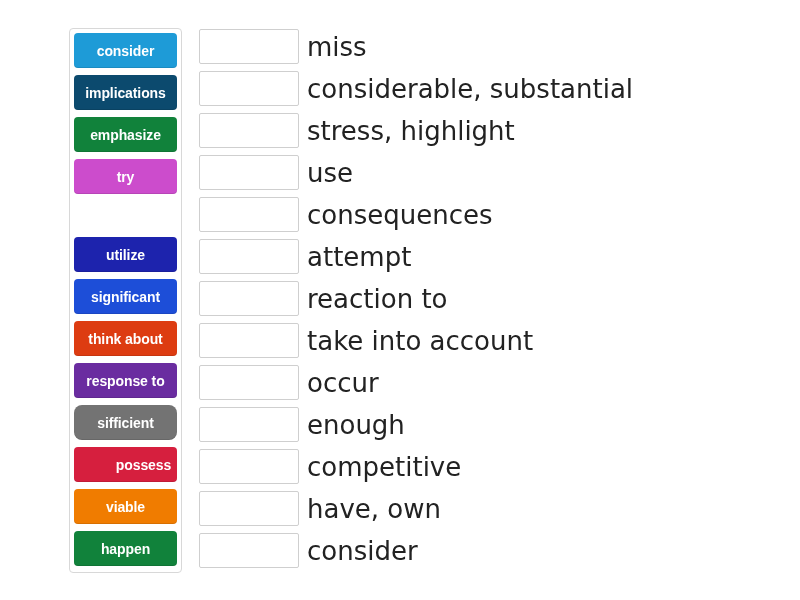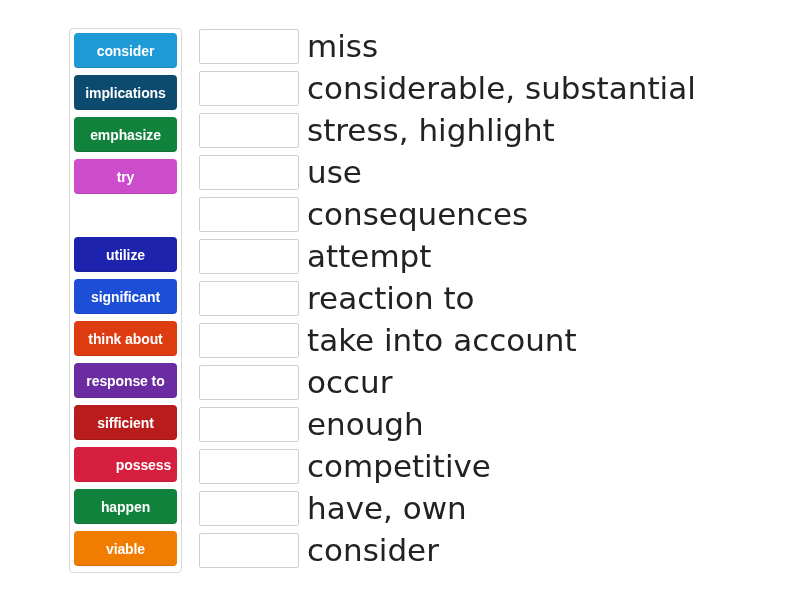--- a/index.html
+++ b/index.html
@@ -90,21 +90,21 @@
     height: 35px;
     box-sizing: border-box;
     border: 1px solid #cfcfcf;
     border-radius: 2px;
     background: #ffffff;
     flex: 0 0 auto;
   }
 
   .definition-text {
     margin-left: 8px;
-    font-size: 31px;
+    font-size: 26px;
     color: #222222;
     font-weight: normal;
     line-height: 1;
     white-space: nowrap;
     font-family: "DejaVu Sans", sans-serif;
   }
 </style>
 </head>
 <body>
 
@@ -113,24 +113,24 @@
   <div id="tile-tray">
 
   <div class="word-tile" style="background: rgb(30, 155, 215);">consider</div>
       <div class="word-tile" style="background: #0c4a6e;">implications</div>
       <div class="word-tile" style="background: rgb(17, 130, 59);">emphasize</div>
       <div class="word-tile" style="background: rgb(204, 76, 204);">try</div>
       <div class="word-tile" style="background: rgb(29, 35, 173); margin-top: 36px;">utilize</div>
       <div class="word-tile" style="background: #1d4ed8;">significant</div>
       <div class="word-tile" style="background: rgb(221, 60, 17);">think about</div>
       <div class="word-tile" style="background: rgb(106, 44, 160);">response to</div>
-      <div class="word-tile" style="background: #b91c1c;">sifficient</div>
+      <div class="word-tile" style="background: #737373; border-radius: 8px;">sifficient</div>
       <div class="word-tile" style="background: rgb(214, 31, 62); padding-left: 36px;">possess</div>
+      <div class="word-tile" style="background: rgb(240, 124, 0);">viable</div>
       <div class="word-tile" style="background: rgb(17, 130, 59);">happen</div>
-      <div class="word-tile" style="background: rgb(240, 124, 0);">viable</div>
     </div>
 
   <div id="answer-list">
 
   <div class="answer-row">
         <div class="drop-slot"></div>
         <div class="definition-text">miss</div>
       </div>
       <div class="answer-row">
         <div class="drop-slot"></div>

